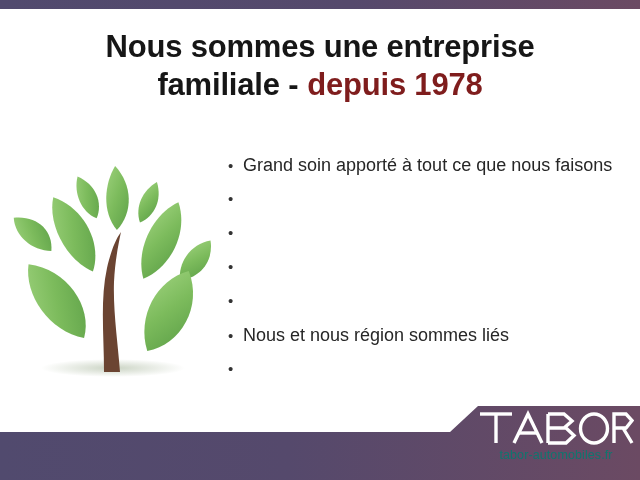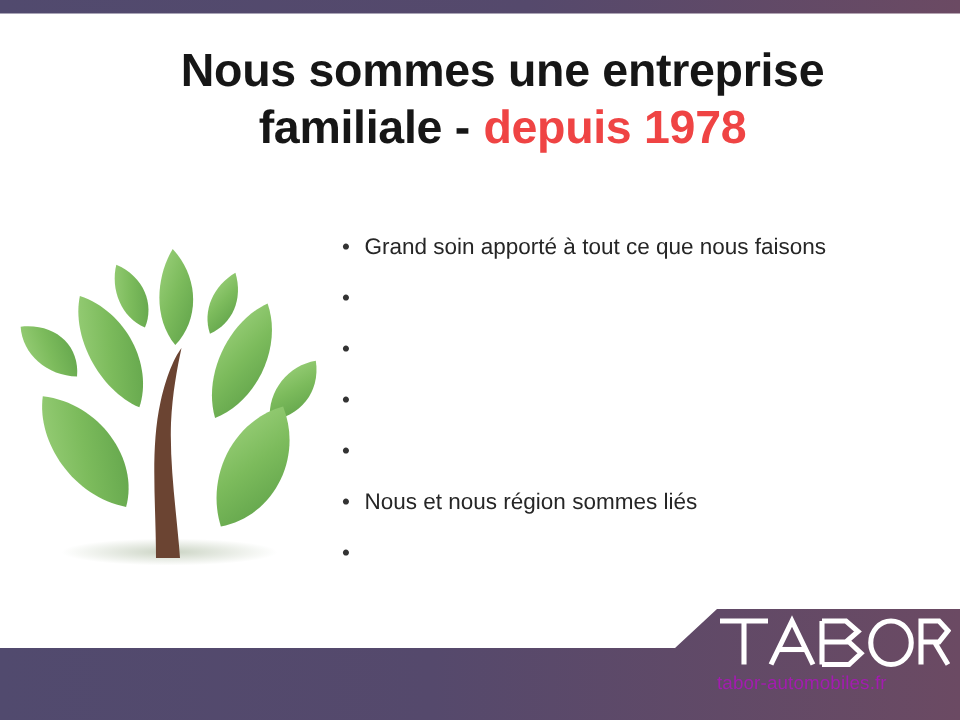--- a/index.html
+++ b/index.html
@@ -24,32 +24,32 @@
     left: 0;
     top: 0;
     width: 640px;
     height: 9px;
     background: linear-gradient(to right, #514A6E 0%, #55496C 55%, #6B4A63 100%);
   }
 
   
   .headline {
     position: absolute;
-    left: 75px;
+    left: 60px;
     top: 28px;
     width: 520px;
     text-align: center;
     font-size: 31px;
     font-weight: bold;
     line-height: 38px;
     color: #161616;
     letter-spacing: -0.2px;
   }
   .headline .accent {
-    color: #ef4444;
+    color: #7f1d1d;
     margin-top: 24px;
   }
   .headline .line2 {
     display: block;
   }
   .gap {
     display: inline-block;
     width: 9px;
   }
 
@@ -66,21 +66,21 @@
     height: 34px;
   }
   .bullet-dot {
     width: 15px;
     flex: 0 0 15px;
     font-size: 15px;
     line-height: 34px;
     color: #333333;
   }
   .bullet-text {
-    font-size: 15px;
+    font-size: 18px;
     line-height: 34px;
     color: #262626;
     white-space: nowrap;
   }
 
   
   .tree {
     position: absolute;
     left: 8px;
     top: 150px;
@@ -111,23 +111,23 @@
     left: 0;
     top: 0;
     width: 156px;
     height: 36px;
   }
   .logo-tag {
     position: absolute;
     left: 0;
     top: 38px;
     width: 156px;
-    text-align: left;
+    text-align: center;
     font-size: 12.5px;
-    color: #a21caf;
+    color: #0f766e;
     letter-spacing: 0.1px;
   }
 </style>
 </head>
 <body>
 
 <div id="slide">
 
   <div class="top-stripe"></div>
 

